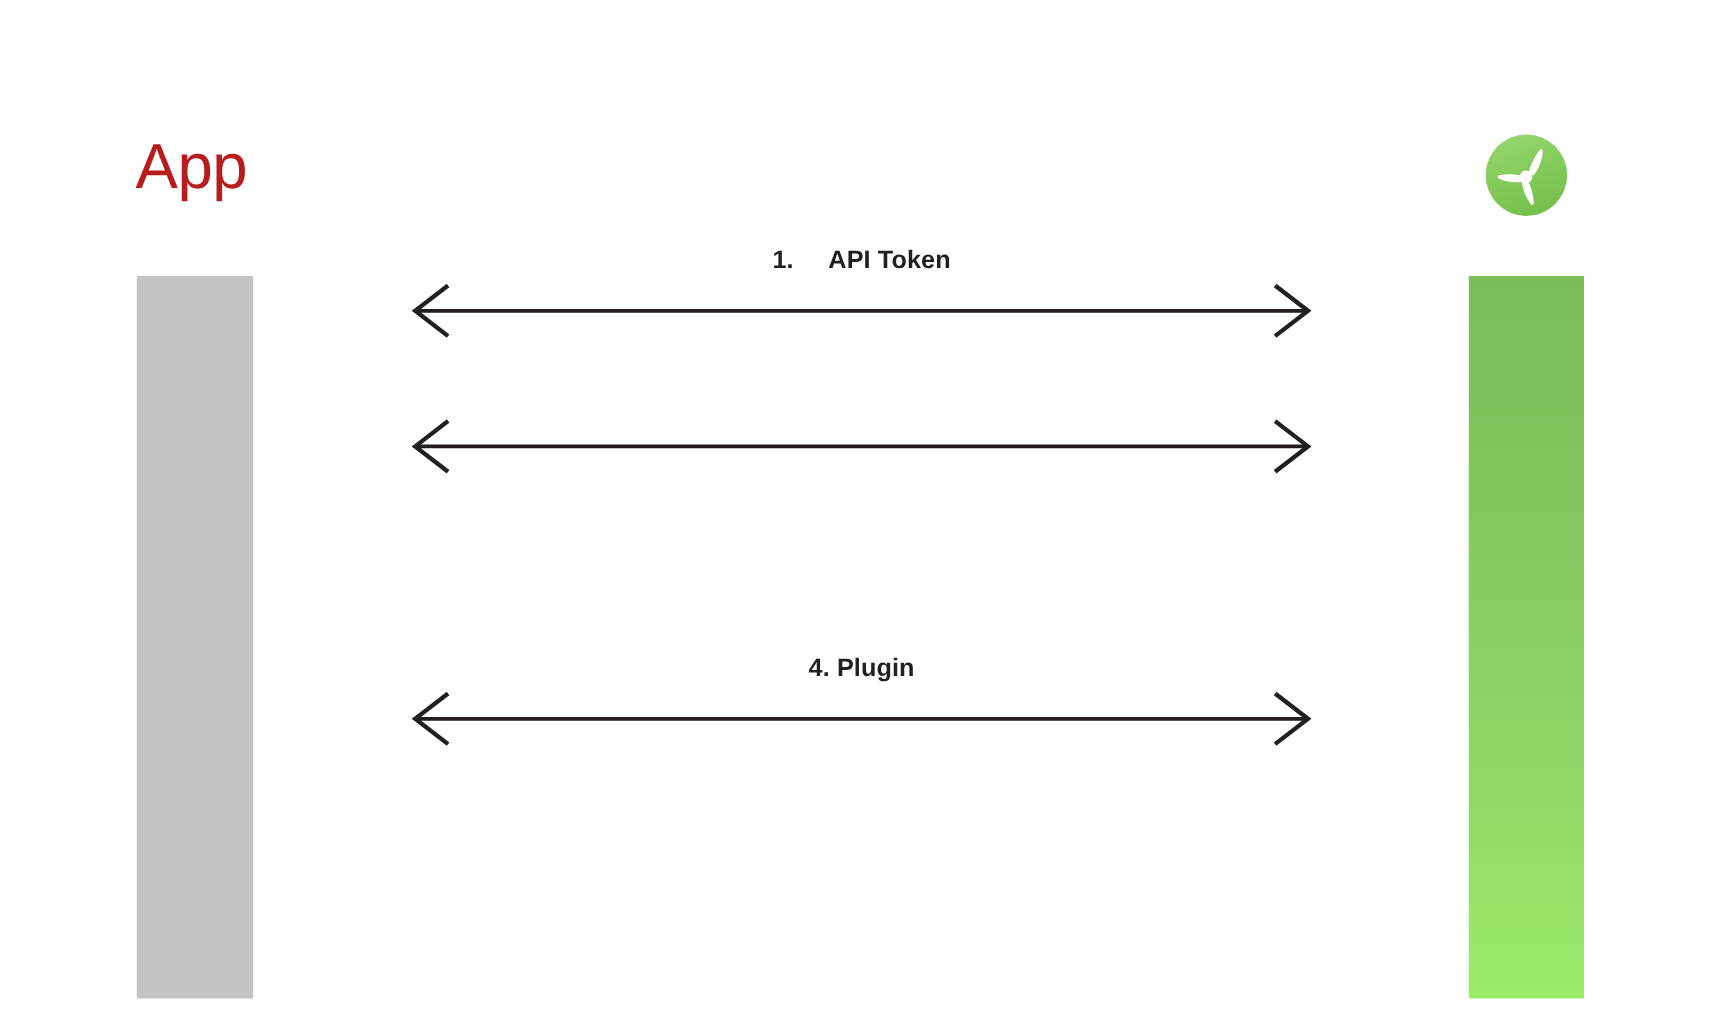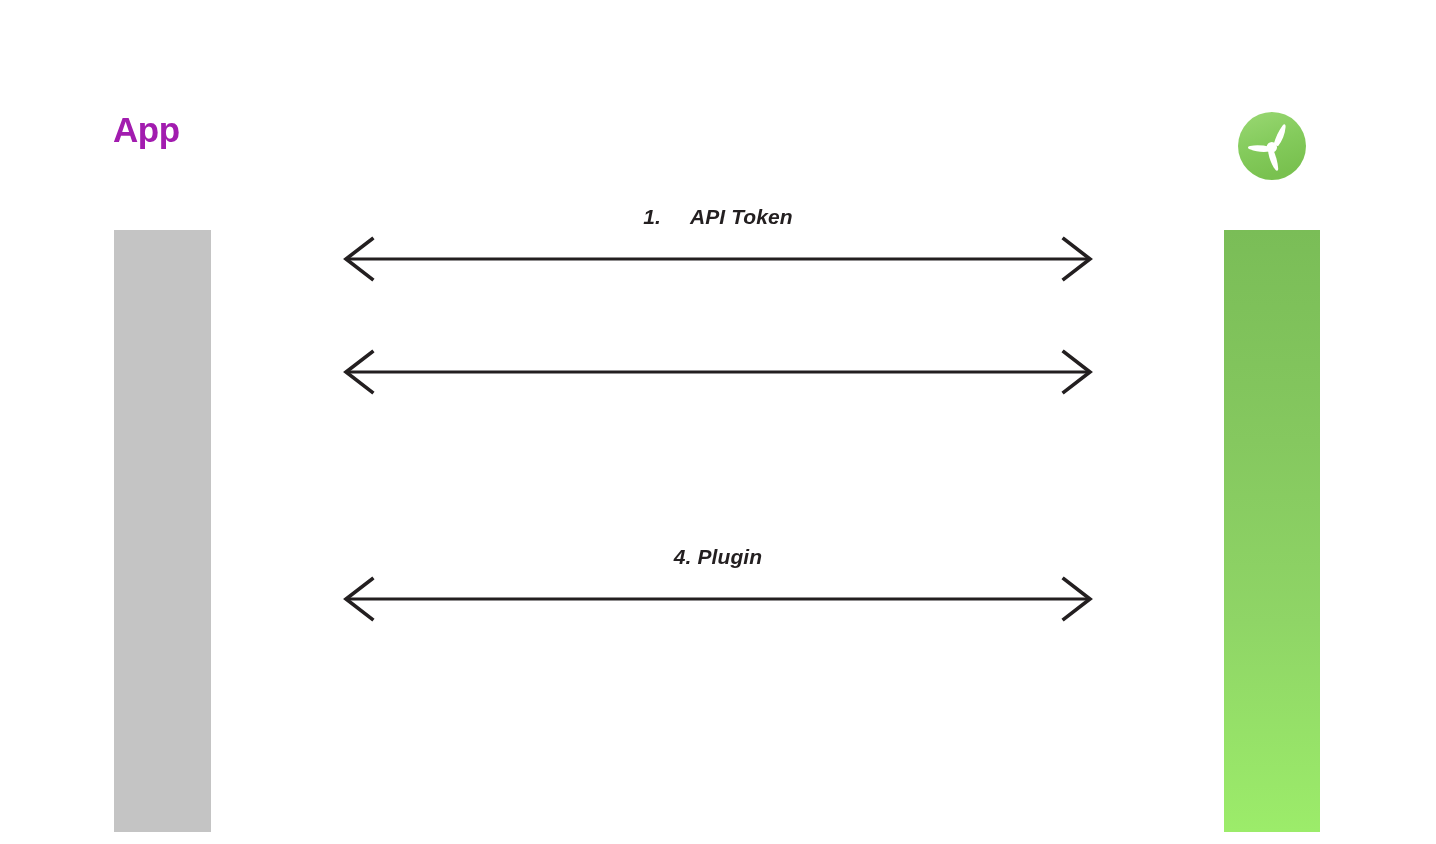--- a/index.html
+++ b/index.html
@@ -18,24 +18,24 @@
     height: 844px;
     background: #ffffff;
     overflow: hidden;
   }
 
   
   #app-title {
     position: absolute;
     left: 113px;
     top: 112px;
-    font-size: 35px;
-    font-weight: 700;
+    font-size: 53px;
+    font-weight: 400;
     letter-spacing: -0.5px;
-    color: #a21caf;
+    color: #b91c1c;
     line-height: 1.05;
     white-space: nowrap;
   }
 
   
   .lifeline {
     position: absolute;
     top: 230px;
     height: 602px;
   }
@@ -70,21 +70,20 @@
     position: absolute;
     left: 0;
     top: 0;
     width: 756px;
     text-align: center;
     font-size: 21px;
     font-weight: bold;
     color: #231f20;
     letter-spacing: 0.1px;
     white-space: pre;
-    font-style: italic;
   }
   .arrow-graphic {
     position: absolute;
     left: 0;
     top: 30px;
     width: 756px;
     height: 48px;
     display: block;
   }
 </style>

